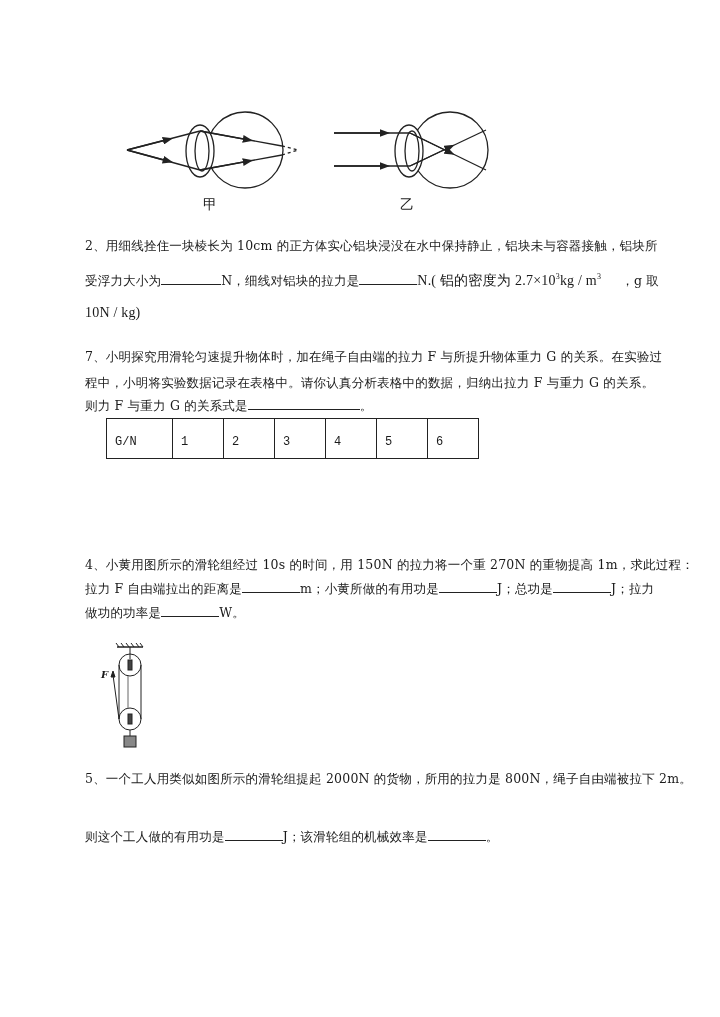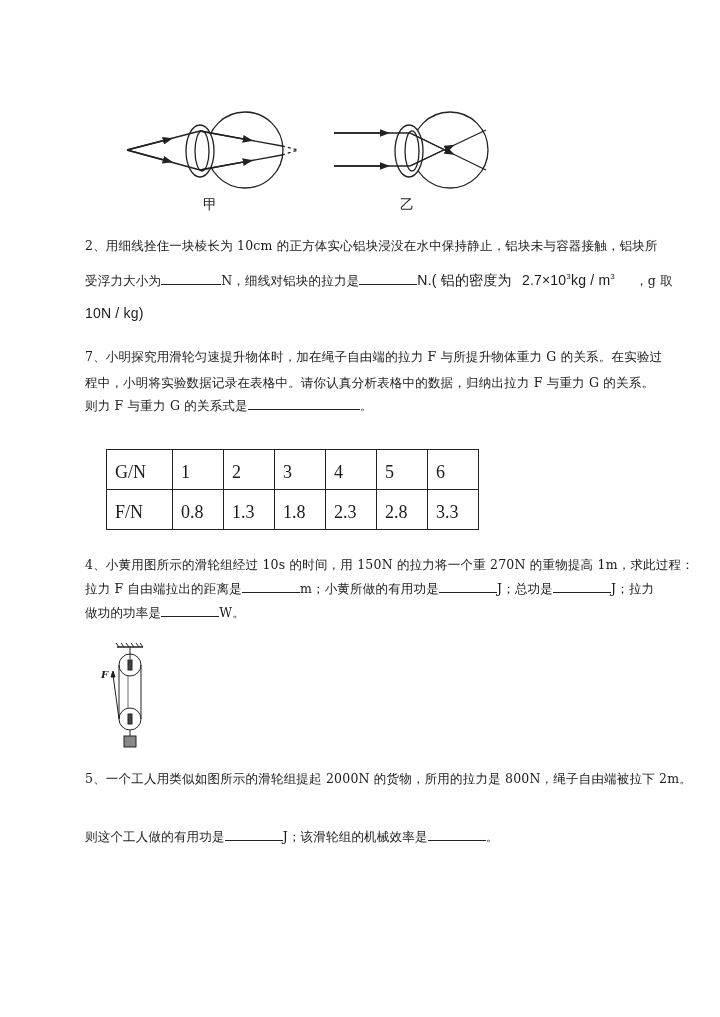--- a/index.html
+++ b/index.html
@@ -3,24 +3,24 @@
 <meta charset="utf-8">
 <style>
   html, body { margin:0; padding:0; background:#ffffff; }
   body { width:720px; height:1017px; position:relative; overflow:hidden;
          font-family:"DejaVu Serif","Liberation Serif",serif; color:#1a1a1a; }
   .abs { position:absolute; }
   .line { position:absolute; left:85px; font-size:12.5px; line-height:18px; white-space:nowrap; letter-spacing:0.2px; }
   .blank { display:inline-block; border-bottom:1px solid #222; height:12px; vertical-align:baseline; }
   .fig-label { position:absolute; font-size:14px; }
   table.data { position:absolute; left:106px; top:418px; border-collapse:collapse;
-               font-family:Liberation Serif, serif; font-size:18px;margin-top:31px; }
+               font-family:Liberation Mono, monospace; font-size:12px; }
   table.data td { border:1px solid #222; height:33px; padding:6px 0 0 8px; vertical-align:middle; }
   sup { font-size:8px; }
-  .serifnum { font-family:Liberation Sans, sans-serif; font-size:14px;text-align:center; }
+  .serifnum { font-family:Liberation Serif, serif; font-size:14px;text-align:center; }
 </style>
 </head>
 <body>
 
 <svg class="abs" style="left:120px;top:108px" width="185" height="85" viewBox="0 0 185 85">
   <defs>
     <marker id="arr" markerWidth="8" markerHeight="6" refX="4" refY="3" orient="auto">
       <path d="M0,0 L8,3 L0,6 z" fill="#222"></path>
     </marker>
   </defs>
@@ -55,50 +55,41 @@
     <path d="M80,25 L120,44.5" marker-end="url(#arr)"></path>
     <path d="M80,58 L156,22"></path>
     <path d="M80,58 L120,39" marker-end="url(#arr)"></path>
   </g>
 </svg>
 <div class="fig-label" style="left:400px;top:196px">乙</div>
 
 <div class="line" style="top:237px">2、用细线拴住一块棱长为 10cm 的正方体实心铝块浸没在水中保持静止，铝块未与容器接触，铝块所</div>
 <div class="line" style="top:268px">
   <span>受浮力大小为</span><span class="blank" style="width:60px"></span><span>N，细线对铝块的拉力是</span><span class="blank" style="width:58px"></span><span class="serifnum">N.(  铝的密度为</span>
-  <span class="serifnum" style="margin-left:6px"><span>2.7×10</span><sup>3</sup><span>kg / m</span><sup>3</sup></span>
+  <span class="serifnum" style=""><span>2.7×10</span><sup>3</sup><span>kg / m</span><sup>3</sup></span>
   <span style="margin-left:16px">，g 取</span>
 </div>
 <div class="line serifnum" style="top:304px">10N / kg)</div>
 
 <div class="line" style="top:348px">7、小明探究用滑轮匀速提升物体时，加在绳子自由端的拉力 F 与所提升物体重力 G 的关系。在实验过</div>
 <div class="line" style="top:374px">程中，小明将实验数据记录在表格中。请你认真分析表格中的数据，归纳出拉力 F 与重力 G 的关系。</div>
 <div class="line" style="top:397px">
   <span>则力 F 与重力 G 的关系式是</span><span class="blank" style="width:112px"></span><span>。</span>
 </div>
 
 <table class="data">
   <tbody>
       <tr>
     <td style="width:57px">G/N</td>
     <td style="width:42px">1</td>
     <td style="width:42px">2</td>
     <td style="width:42px">3</td>
     <td style="width:42px">4</td>
     <td style="width:42px">5</td>
     <td style="width:42px">6</td>
-  </tr>
-  <tr>
-    <td>F/N</td>
-    <td>0.8</td>
-    <td>1.3</td>
-    <td>1.8</td>
-    <td>2.3</td>
-    <td>2.8</td>
-    <td>3.3</td>
   </tr>
 </tbody>
   </table>
 
 <div class="line" style="top:556px">4、小黄用图所示的滑轮组经过 10s 的时间，用 150N 的拉力将一个重 270N 的重物提高 1m，求此过程：</div>
 <div class="line" style="top:580px">
   <span>拉力 F 自由端拉出的距离是</span><span class="blank" style="width:58px"></span><span>m；小黄所做的有用功是</span><span class="blank" style="width:58px"></span><span>J；总功是</span><span class="blank" style="width:58px"></span><span>J；拉力</span>
 </div>
 <div class="line" style="top:604px">
   <span>做功的功率是</span><span class="blank" style="width:58px"></span><span>W。</span>

